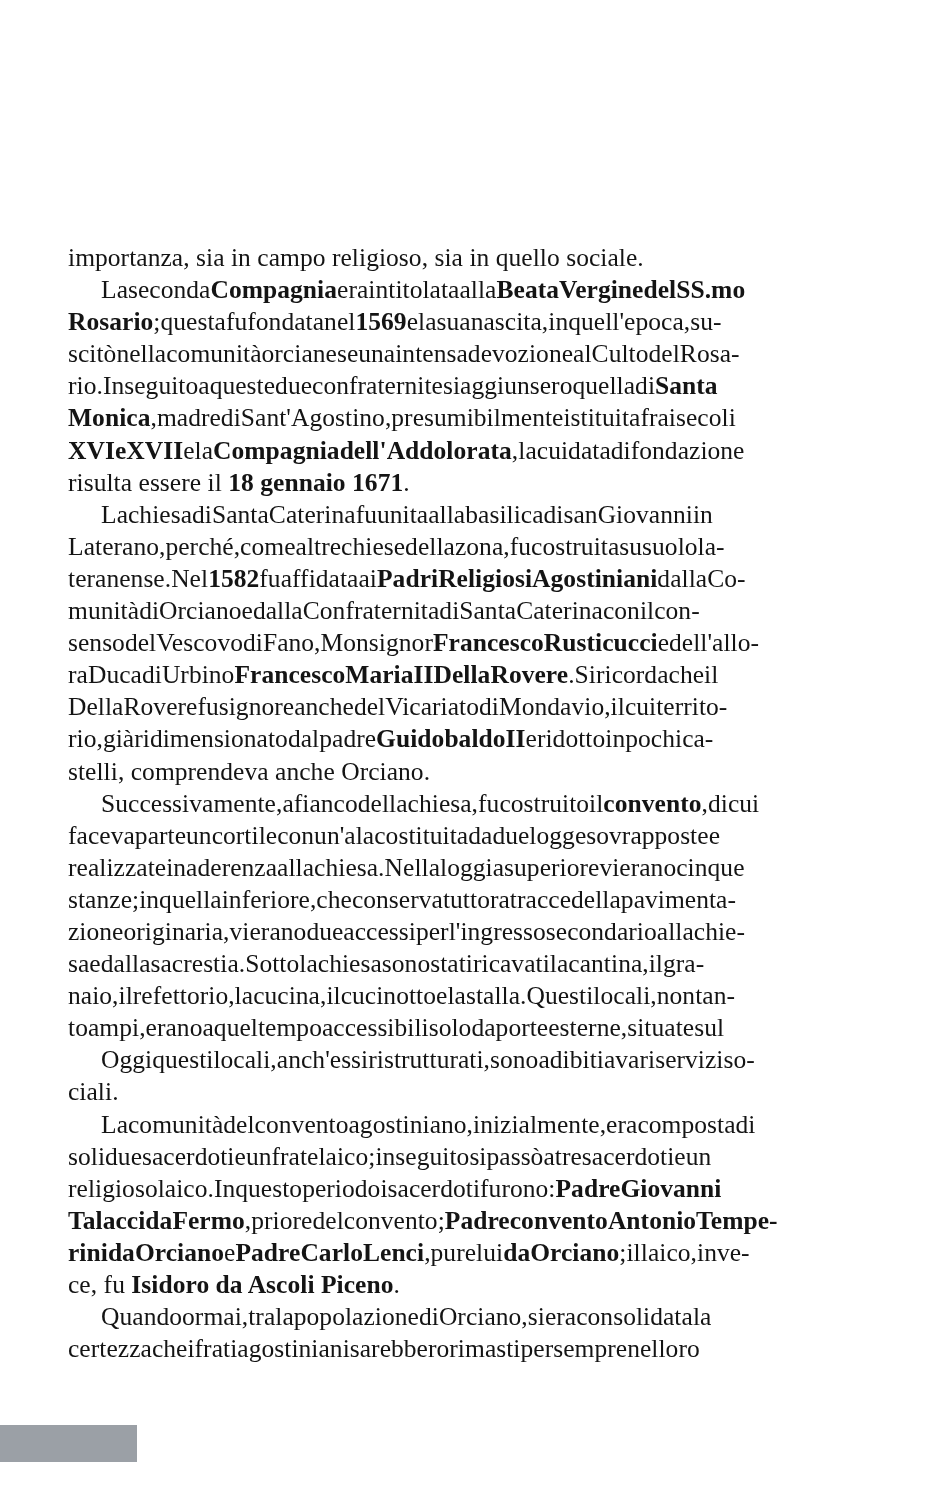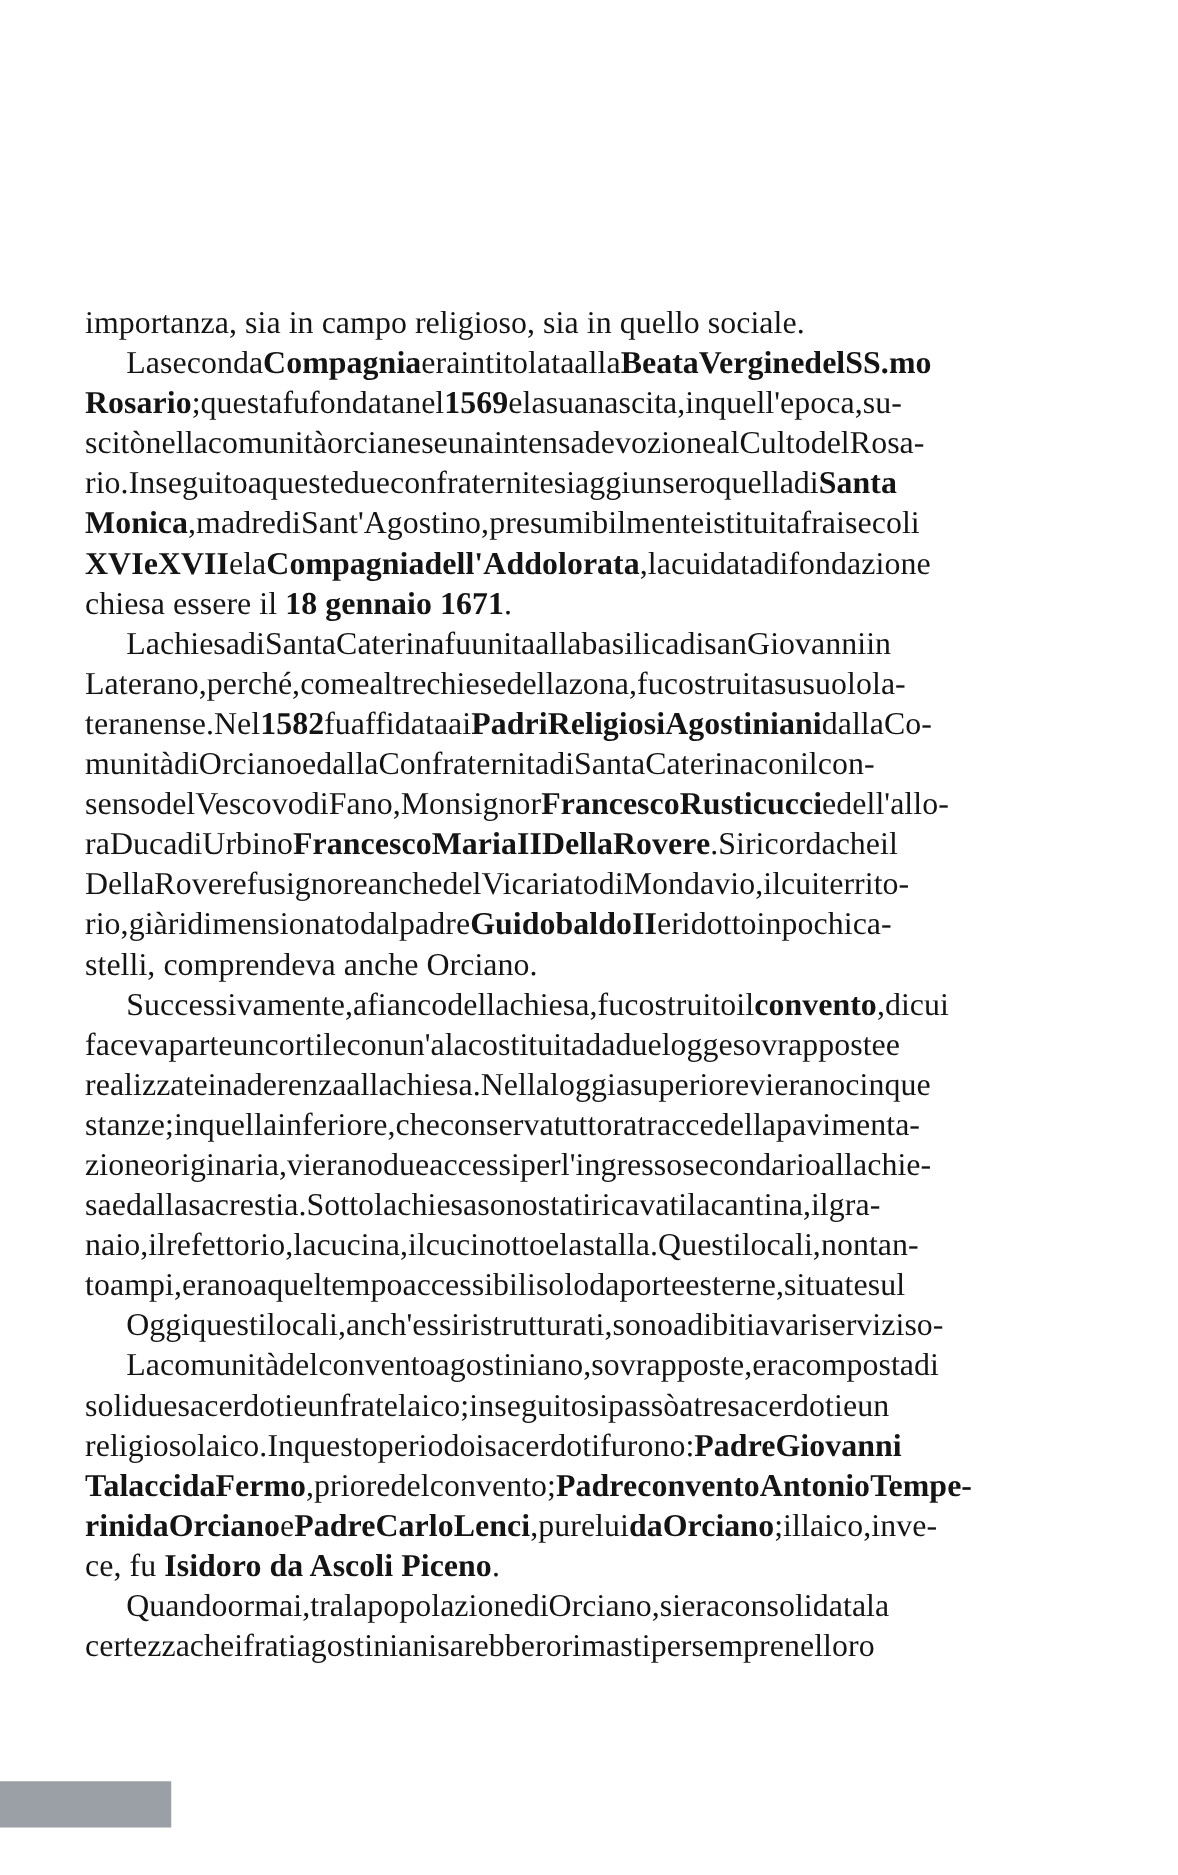--- a/index.html
+++ b/index.html
@@ -77,40 +77,41 @@
 <div id="page">
 
   <div id="textblock">
       <div class="line"><span>importanza, sia in campo religioso, sia in quello sociale.</span></div>
       <div class="line indent"><div class="j" style="width: 749px;"><span><span>La</span></span><span><span>seconda</span></span><span><b>Compagnia</b></span><span><span>era</span></span><span><span>intitolata</span></span><span><span>alla</span></span><span><b>Beata</b></span><span><b>Vergine</b></span><span><b>del</b></span><span><b>SS.mo</b></span></div></div>
       <div class="line"><div class="j"><span><b>Rosario</b><span>;</span></span><span><span>questa</span></span><span><span>fu</span></span><span><span>fondata</span></span><span><span>nel</span></span><span><b>1569</b></span><span><span>e</span></span><span><span>la</span></span><span><span>sua</span></span><span><span>nascita,</span></span><span><span>in</span></span><span><span>quell'epoca,</span></span><span><span>su-</span></span></div></div>
       <div class="line"><div class="j"><span><span>scitò</span></span><span><span>nella</span></span><span><span>comunità</span></span><span><span>orcianese</span></span><span><span>una</span></span><span><span>intensa</span></span><span><span>devozione</span></span><span><span>al</span></span><span><span>Culto</span></span><span><span>del</span></span><span><span>Rosa-</span></span></div></div>
       <div class="line"><div class="j"><span><span>rio.</span></span><span><span>In</span></span><span><span>seguito</span></span><span><span>a</span></span><span><span>queste</span></span><span><span>due</span></span><span><span>confraternite</span></span><span><span>si</span></span><span><span>aggiunsero</span></span><span><span>quella</span></span><span><span>di</span></span><span><b>Santa</b></span></div></div>
       <div class="line"><div class="j"><span><b>Monica</b><span>,</span></span><span><span>madre</span></span><span><span>di</span></span><span><span>Sant'Agostino,</span></span><span><span>presumibilmente</span></span><span><span>istituita</span></span><span><span>fra</span></span><span><span>i</span></span><span><span>secoli</span></span></div></div>
       <div class="line"><div class="j"><span><b>XVI</b></span><span><b>e</b></span><span><b>XVII</b></span><span><span>e</span></span><span><span>la</span></span><span><b>Compagnia</b></span><span><b>dell'</b></span><span><b>Addolorata</b><span>,</span></span><span><span>la</span></span><span><span>cui</span></span><span><span>data</span></span><span><span>di</span></span><span><span>fondazione</span></span></div></div>
-      <div class="line"><span>chiesa essere il </span><b>18 gennaio 1671</b><span>.</span></div>
+      <div class="line"><span>risulta essere il </span><b>18 gennaio 1671</b><span>.</span></div>
       <div class="line indent"><div class="j" style="width: 749px;"><span><span>La</span></span><span><span>chiesa</span></span><span><span>di</span></span><span><span>Santa</span></span><span><span>Caterina</span></span><span><span>fu</span></span><span><span>unita</span></span><span><span>alla</span></span><span><span>basilica</span></span><span><span>di</span></span><span><span>san</span></span><span><span>Giovanni</span></span><span><span>in</span></span></div></div>
       <div class="line"><div class="j"><span><span>Laterano,</span></span><span><span>perché,</span></span><span><span>come</span></span><span><span>altre</span></span><span><span>chiese</span></span><span><span>della</span></span><span><span>zona,</span></span><span><span>fu</span></span><span><span>costruita</span></span><span><span>su</span></span><span><span>suolo</span></span><span><span>la-</span></span></div></div>
       <div class="line"><div class="j"><span><span>teranense.</span></span><span><span>Nel</span></span><span><b>1582</b></span><span><span>fu</span></span><span><span>affidata</span></span><span><span>ai</span></span><span><b>Padri</b></span><span><b>Religiosi</b></span><span><b>Agostiniani</b></span><span><span>dalla</span></span><span><span>Co-</span></span></div></div>
       <div class="line"><div class="j"><span><span>munità</span></span><span><span>di</span></span><span><span>Orciano</span></span><span><span>e</span></span><span><span>dalla</span></span><span><span>Confraternita</span></span><span><span>di</span></span><span><span>Santa</span></span><span><span>Caterina</span></span><span><span>con</span></span><span><span>il</span></span><span><span>con-</span></span></div></div>
       <div class="line"><div class="j"><span><span>senso</span></span><span><span>del</span></span><span><span>Vescovo</span></span><span><span>di</span></span><span><span>Fano,</span></span><span><span>Monsignor</span></span><span><b>Francesco</b></span><span><b>Rusticucci</b></span><span><span>e</span></span><span><span>dell'allo-</span></span></div></div>
       <div class="line"><div class="j"><span><span>ra</span></span><span><span>Duca</span></span><span><span>di</span></span><span><span>Urbino</span></span><span><b>Francesco</b></span><span><b>Maria</b></span><span><b>II</b></span><span><b>Della</b></span><span><b>Rovere</b><span>.</span></span><span><span>Si</span></span><span><span>ricorda</span></span><span><span>che</span></span><span><span>il</span></span></div></div>
       <div class="line"><div class="j"><span><span>Della</span></span><span><span>Rovere</span></span><span><span>fu</span></span><span><span>signore</span></span><span><span>anche</span></span><span><span>del</span></span><span><span>Vicariato</span></span><span><span>di</span></span><span><span>Mondavio,</span></span><span><span>il</span></span><span><span>cui</span></span><span><span>territo-</span></span></div></div>
       <div class="line"><div class="j"><span><span>rio,</span></span><span><span>già</span></span><span><span>ridimensionato</span></span><span><span>dal</span></span><span><span>padre</span></span><span><b>Guidobaldo</b></span><span><b>II</b></span><span><span>e</span></span><span><span>ridotto</span></span><span><span>in</span></span><span><span>pochi</span></span><span><span>ca-</span></span></div></div>
       <div class="line"><span>stelli, comprendeva anche Orciano.</span></div>
       <div class="line indent"><div class="j" style="width: 749px;"><span><span>Successivamente,</span></span><span><span>a</span></span><span><span>fianco</span></span><span><span>della</span></span><span><span>chiesa,</span></span><span><span>fu</span></span><span><span>costruito</span></span><span><span>il</span></span><span><b>convento</b><span>,</span></span><span><span>di</span></span><span><span>cui</span></span></div></div>
       <div class="line"><div class="j"><span><span>faceva</span></span><span><span>parte</span></span><span><span>un</span></span><span><span>cortile</span></span><span><span>con</span></span><span><span>un'ala</span></span><span><span>costituita</span></span><span><span>da</span></span><span><span>due</span></span><span><span>logge</span></span><span><span>sovrapposte</span></span><span><span>e</span></span></div></div>
       <div class="line"><div class="j"><span><span>realizzate</span></span><span><span>in</span></span><span><span>aderenza</span></span><span><span>alla</span></span><span><span>chiesa.</span></span><span><span>Nella</span></span><span><span>loggia</span></span><span><span>superiore</span></span><span><span>vi</span></span><span><span>erano</span></span><span><span>cinque</span></span></div></div>
       <div class="line"><div class="j"><span><span>stanze;</span></span><span><span>in</span></span><span><span>quella</span></span><span><span>inferiore,</span></span><span><span>che</span></span><span><span>conserva</span></span><span><span>tuttora</span></span><span><span>tracce</span></span><span><span>della</span></span><span><span>pavimenta-</span></span></div></div>
       <div class="line"><div class="j"><span><span>zione</span></span><span><span>originaria,</span></span><span><span>vi</span></span><span><span>erano</span></span><span><span>due</span></span><span><span>accessi</span></span><span><span>per</span></span><span><span>l'ingresso</span></span><span><span>secondario</span></span><span><span>alla</span></span><span><span>chie-</span></span></div></div>
       <div class="line"><div class="j"><span><span>sa</span></span><span><span>ed</span></span><span><span>alla</span></span><span><span>sacrestia.</span></span><span><span>Sotto</span></span><span><span>la</span></span><span><span>chiesa</span></span><span><span>sono</span></span><span><span>stati</span></span><span><span>ricavati</span></span><span><span>la</span></span><span><span>cantina,</span></span><span><span>il</span></span><span><span>gra-</span></span></div></div>
       <div class="line"><div class="j"><span><span>naio,</span></span><span><span>il</span></span><span><span>refettorio,</span></span><span><span>la</span></span><span><span>cucina,</span></span><span><span>il</span></span><span><span>cucinotto</span></span><span><span>e</span></span><span><span>la</span></span><span><span>stalla.</span></span><span><span>Questi</span></span><span><span>locali,</span></span><span><span>non</span></span><span><span>tan-</span></span></div></div>
       <div class="line"><div class="j"><span><span>to</span></span><span><span>ampi,</span></span><span><span>erano</span></span><span><span>a</span></span><span><span>quel</span></span><span><span>tempo</span></span><span><span>accessibili</span></span><span><span>solo</span></span><span><span>da</span></span><span><span>porte</span></span><span><span>esterne,</span></span><span><span>situate</span></span><span><span>sul</span></span></div></div>
       <div class="line indent"><div class="j" style="width: 749px;"><span><span>Oggi</span></span><span><span>questi</span></span><span><span>locali,</span></span><span><span>anch'essi</span></span><span><span>ristrutturati,</span></span><span><span>sono</span></span><span><span>adibiti</span></span><span><span>a</span></span><span><span>vari</span></span><span><span>servizi</span></span><span><span>so-</span></span></div></div>
-      <div class="line indent"><div class="j" style="width: 749px;"><span><span>La</span></span><span><span>comunità</span></span><span><span>del</span></span><span><span>convento</span></span><span><span>agostiniano,</span></span><span><span>sovrapposte,</span></span><span><span>era</span></span><span><span>composta</span></span><span><span>di</span></span></div></div>
+      <div class="line"><span>ciali.</span></div>
+      <div class="line indent"><div class="j" style="width: 749px;"><span><span>La</span></span><span><span>comunità</span></span><span><span>del</span></span><span><span>convento</span></span><span><span>agostiniano,</span></span><span><span>inizialmente,</span></span><span><span>era</span></span><span><span>composta</span></span><span><span>di</span></span></div></div>
       <div class="line"><div class="j"><span><span>soli</span></span><span><span>due</span></span><span><span>sacerdoti</span></span><span><span>e</span></span><span><span>un</span></span><span><span>frate</span></span><span><span>laico;</span></span><span><span>in</span></span><span><span>seguito</span></span><span><span>si</span></span><span><span>passò</span></span><span><span>a</span></span><span><span>tre</span></span><span><span>sacerdoti</span></span><span><span>e</span></span><span><span>un</span></span></div></div>
       <div class="line"><div class="j"><span><span>religioso</span></span><span><span>laico.</span></span><span><span>In</span></span><span><span>questo</span></span><span><span>periodo</span></span><span><span>i</span></span><span><span>sacerdoti</span></span><span><span>furono:</span></span><span><b>Padre</b></span><span><b>Giovanni</b></span></div></div>
       <div class="line"><div class="j"><span><b>Talacci</b></span><span><b>da</b></span><span><b>Fermo</b><span>,</span></span><span><span>priore</span></span><span><span>del</span></span><span><span>convento;</span></span><span><b>Padre</b></span><span><b>convento</b></span><span><b>Antonio</b></span><span><b>Tempe-</b></span></div></div>
       <div class="line"><div class="j"><span><b>rini</b></span><span><b>da</b></span><span><b>Orciano</b></span><span><span>e</span></span><span><b>Padre</b></span><span><b>Carlo</b></span><span><b>Lenci</b><span>,</span></span><span><span>pure</span></span><span><span>lui</span></span><span><b>da</b></span><span><b>Orciano</b><span>;</span></span><span><span>il</span></span><span><span>laico,</span></span><span><span>inve-</span></span></div></div>
       <div class="line"><span>ce, fu </span><b>Isidoro da Ascoli Piceno</b><span>.</span></div>
       <div class="line indent"><div class="j" style="width: 749px;"><span><span>Quando</span></span><span><span>ormai,</span></span><span><span>tra</span></span><span><span>la</span></span><span><span>popolazione</span></span><span><span>di</span></span><span><span>Orciano,</span></span><span><span>si</span></span><span><span>era</span></span><span><span>consolidata</span></span><span><span>la</span></span></div></div>
       <div class="line"><div class="j"><span><span>certezza</span></span><span><span>che</span></span><span><span>i</span></span><span><span>frati</span></span><span><span>agostiniani</span></span><span><span>sarebbero</span></span><span><span>rimasti</span></span><span><span>per</span></span><span><span>sempre</span></span><span><span>nel</span></span><span><span>loro</span></span></div></div>
     </div>
 
   <div id="pagenum">

